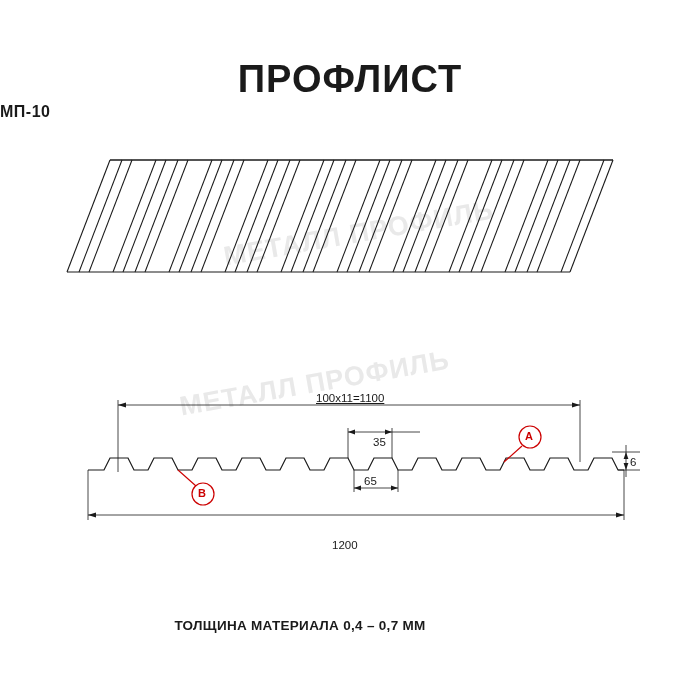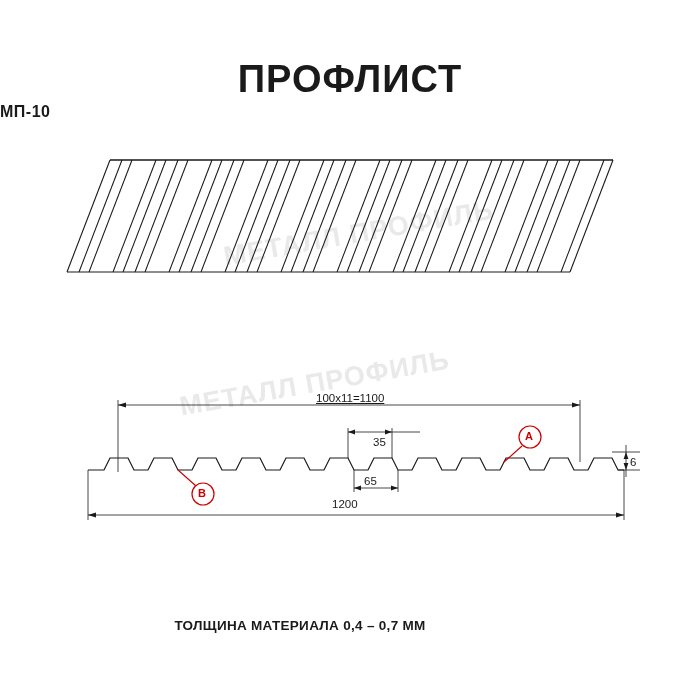--- a/index.html
+++ b/index.html
@@ -82,21 +82,21 @@
   .dim-label {
     position: absolute;
     font-size: 11.5px;
     color: #1a1a1a;
     white-space: nowrap;
   }
   .dim-1100 { top: 392px; left: 316px; text-decoration: underline; }
   .dim-35   { top: 420px; left: 373px; margin-top: 16px; }
   .dim-65   { top: 475px; left: 364px; text-align: right; }
   .dim-10   { top: 456px; left: 630px; }
-  .dim-1200 { top: 498px; left: 332px; }
+  .dim-1200 { top: 539px; left: 332px; }
   .callout-label {
     position: absolute;
     font-size: 11px;
     font-weight: bold;
     color: #cc0000;
   }
   .cl-a { top: 430px; left: 525px; }
   .cl-b { top: 487px; left: 198px; }
 </style>
 </head>

